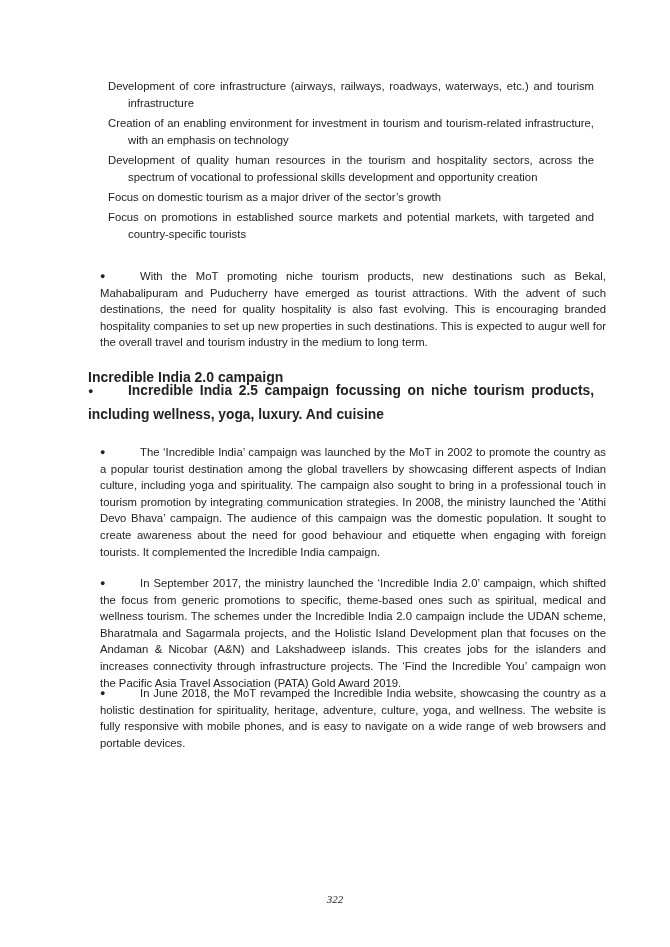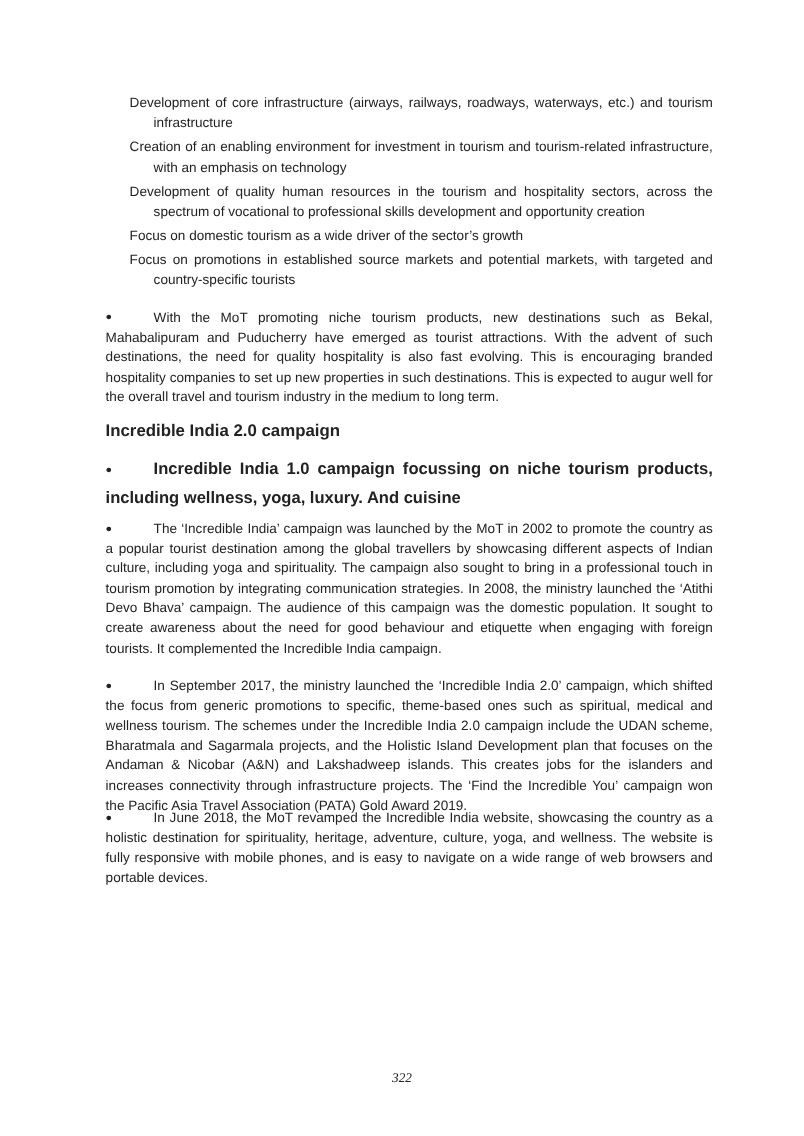--- a/index.html
+++ b/index.html
@@ -9,25 +9,25 @@
       background: #ffffff; color: #222222;
       font-family: "Liberation Sans", sans-serif;
     }
     .sub-list { position: absolute; left: 108px; top: 78px; width: 486px; }
     .sub-item {
       font-size: 11.3px; line-height: 17px; text-align: justify;
       padding-left: 20px; text-indent: -20px; margin: 0 0 3px 0;
     }
     .para {
       position: absolute; left: 88px; width: 506px;
-      font-size: 11.3px; line-height: 16.6px; text-align: justify; margin: 0;
+      font-size: 11.3px; line-height: 16.6px; text-align: justify; margin: 12px;
     }
     .bullet-glyph { display: inline-block; width: 40px; font-size: 9px; vertical-align: 1px; }
     .heading {
-      position: absolute; left: 88px; top: 350px;
+      position: absolute; left: 88px; top: 369px;
       font-size: 14px; font-weight: bold; margin: 0; color: #222;
     }
     .bold-bullet {
       position: absolute; left: 88px; top: 379px; width: 506px;
       font-size: 13.8px; font-weight: bold; line-height: 23px; text-align: justify; margin: 0;
     }
     .bold-bullet .bullet-glyph { font-weight: normal; }
     .page-number {
       position: absolute; left: 0; width: 670px; top: 893px;
       text-align: center; font-family: "Liberation Serif", serif; font-size: 11px; color: #222; font-style: italic;
@@ -35,29 +35,29 @@
   </style>
 </head>
 <body>
 
 <div class="page">
 
   <div class="sub-list">
     <p class="sub-item">Development of core infrastructure (airways, railways, roadways, waterways, etc.) and tourism infrastructure</p>
     <p class="sub-item">Creation of an enabling environment for investment in tourism and tourism-related infrastructure, with an emphasis on technology</p>
     <p class="sub-item">Development of quality human resources in the tourism and hospitality sectors, across the spectrum of vocational to professional skills development and opportunity creation</p>
-    <p class="sub-item">Focus on domestic tourism as a wide driver of the sector’s growth</p>
+    <p class="sub-item">Focus on domestic tourism as a major driver of the sector’s growth</p>
     <p class="sub-item">Focus on promotions in established source markets and potential markets, with targeted and country-specific tourists</p>
   </div>
 
   <p class="para" style="top:256px;"><span class="bullet-glyph">●</span><span>With the MoT promoting niche tourism products, new destinations such as Bekal, Mahabalipuram and Puducherry have emerged as tourist attractions. With the advent of such destinations, the need for quality hospitality is also fast evolving. This is encouraging branded hospitality companies to set up new properties in such destinations. This is expected to augur well for the overall travel and tourism industry in the medium to long term.</span></p>
 
   <h2 class="heading">Incredible India 2.0 campaign</h2>
 
-  <p class="bold-bullet"><span class="bullet-glyph">●</span><span>Incredible India 1.0 campaign focussing on niche tourism products, including wellness, yoga, luxury. And cuisine</span></p>
+  <p class="bold-bullet"><span class="bullet-glyph">●</span><span>Incredible India 2.5 campaign focussing on niche tourism products, including wellness, yoga, luxury. And cuisine</span></p>
 
   <p class="para" style="top:432px;"><span class="bullet-glyph">●</span><span>The ‘Incredible India’ campaign was launched by the MoT in 2002 to promote the country as a popular tourist destination among the global travellers by showcasing different aspects of Indian culture, including yoga and spirituality. The campaign also sought to bring in a professional touch in tourism promotion by integrating communication strategies. In 2008, the ministry launched the ‘Atithi Devo Bhava’ campaign. The audience of this campaign was the domestic population. It sought to create awareness about the need for good behaviour and etiquette when engaging with foreign tourists. It complemented the Incredible India campaign.</span></p>
 
   <p class="para" style="top:563px;"><span class="bullet-glyph">●</span><span>In September 2017, the ministry launched the ‘Incredible India 2.0’ campaign, which shifted the focus from generic promotions to specific, theme-based ones such as spiritual, medical and wellness tourism. The schemes under the Incredible India 2.0 campaign include the UDAN scheme, Bharatmala and Sagarmala projects, and the Holistic Island Development plan that focuses on the Andaman &amp; Nicobar (A&amp;N) and Lakshadweep islands. This creates jobs for the islanders and increases connectivity through infrastructure projects. The ‘Find the Incredible You’ campaign won the Pacific Asia Travel Association (PATA) Gold Award 2019.</span></p>
 
   <p class="para" style="top:673px;"><span class="bullet-glyph">●</span><span>In June 2018, the MoT revamped the Incredible India website, showcasing the country as a holistic destination for spirituality, heritage, adventure, culture, yoga, and wellness. The website is fully responsive with mobile phones, and is easy to navigate on a wide range of web browsers and portable devices.</span></p>
 
   <div class="page-number">322</div>
 </div>
 

